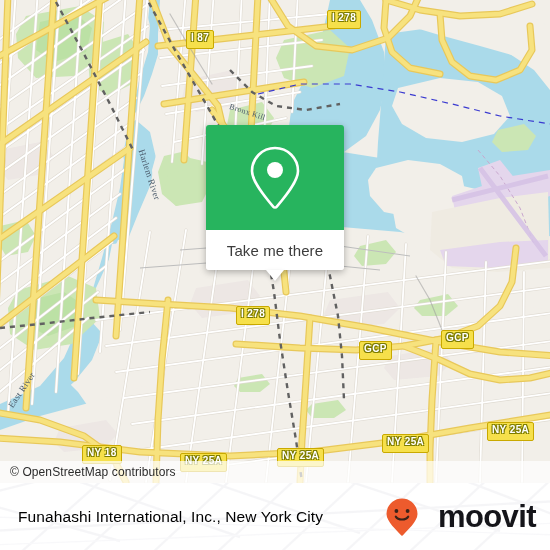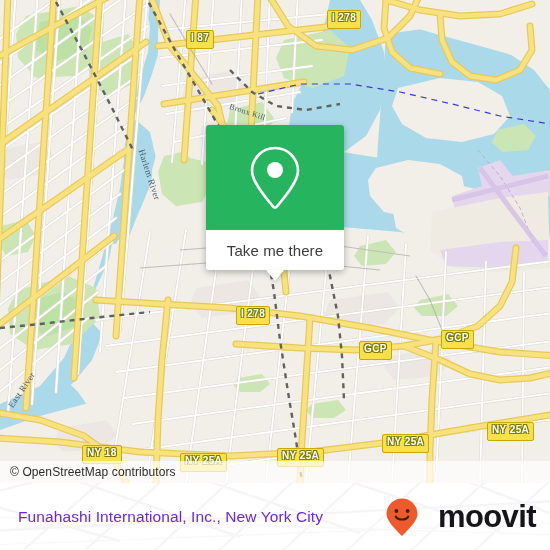--- a/index.html
+++ b/index.html
@@ -137,21 +137,21 @@
     opacity:.5;
   }
   #footer-inner {
     position:relative;
     width:100%; height:100%;
     display:flex; align-items:center; justify-content:space-between;
     padding:0 14px 0 18px;
   }
   #caption {
     font-size:15.5px;
-    color:#6d28d9;
+    color:#000000;
     letter-spacing:.1px;
     white-space:nowrap;
   }
   #logo { display:flex; align-items:center; gap:18px; }
   #logo-word {
     font-size:31px;
     font-weight:bold;
     color:#15151A;
     letter-spacing:-0.6px;
     line-height:1;

